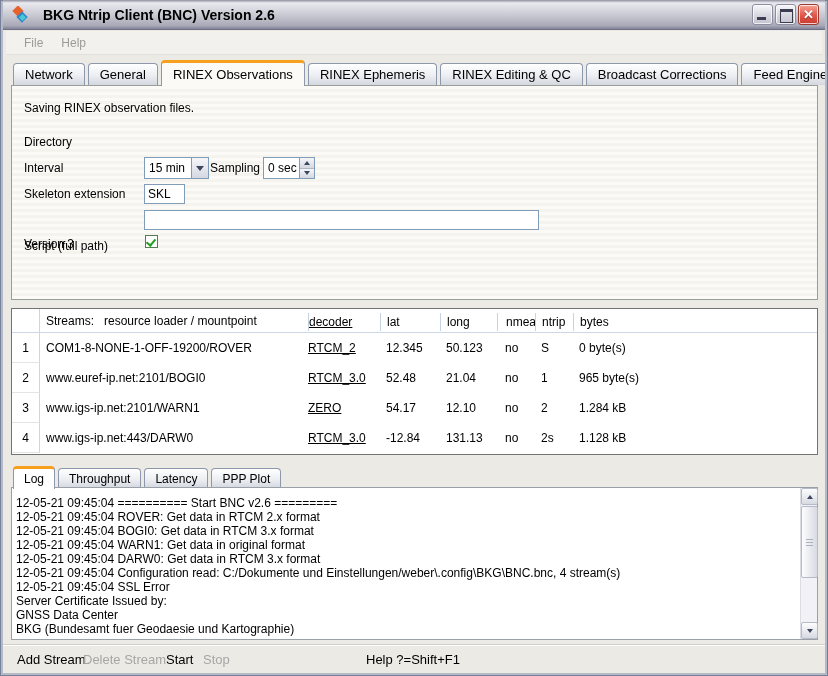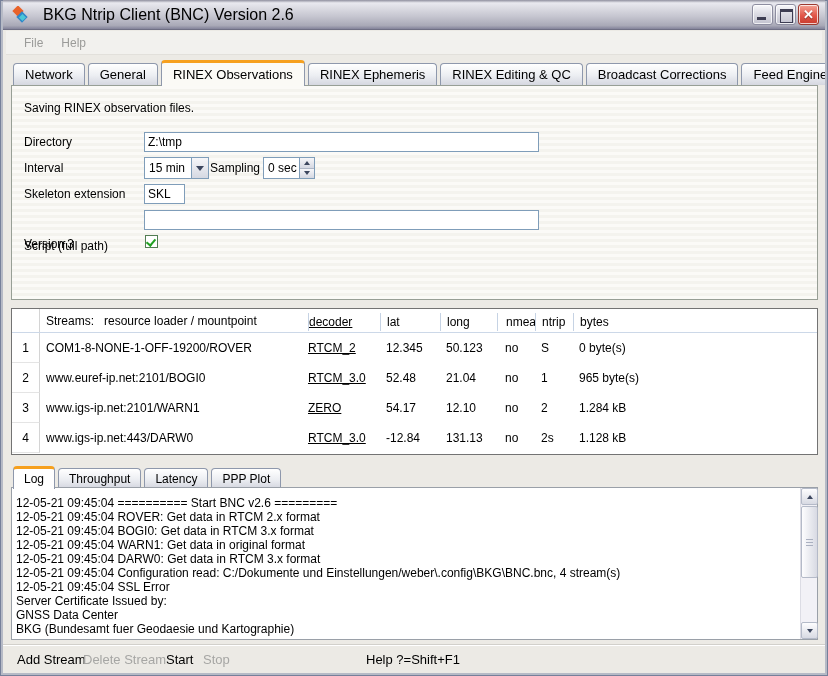--- a/index.html
+++ b/index.html
@@ -13,21 +13,21 @@
     overflow:hidden;
   }
   
   .titlebar{
     position:absolute;left:0;top:0;width:100%;height:30px;
     background:linear-gradient(180deg,#8f8f9e 0%,#e9e9ef 10%,#d6d6de 35%,#c7c7d1 55%,#a9a9b7 88%,#83839a 100%);
     border-bottom:1px solid #6f6f84;
     display:flex;align-items:center;padding:0 6px 0 8px;
   }
   .app-icon{width:18px;height:18px;margin-right:6px;flex:0 0 auto;}
-  .title-text{font-size:16px;font-weight:normal;color:#000;flex:1 1 auto;white-space:nowrap;padding-left:8px;}
+  .title-text{font-size:14px;font-weight:bold;color:#000;flex:1 1 auto;white-space:nowrap;padding-left:8px;}
   .winbtn{width:21px;height:21px;border-radius:3px;margin-left:2px;position:relative;
     border:1px solid #8d8da0;box-shadow:inset 0 0 0 1px rgba(255,255,255,.75);
     background:linear-gradient(180deg,#f8f8fb 0%,#dcdce4 45%,#c3c3cf 100%);}
   .winbtn.close{background:linear-gradient(180deg,#f3a495 0%,#e2574a 55%,#c93b2e 100%);border-color:#9c3a30;}
   .glyph-min::after{content:"";position:absolute;left:4px;bottom:4px;width:9px;height:3px;background:#3d3d52;}
   .glyph-max::after{content:"";position:absolute;left:4px;top:4px;width:11px;height:10px;border:1px solid #3d3d52;border-top-width:3px;background:transparent;}
   .glyph-x::after{content:"✕";position:absolute;left:0;top:0;width:100%;height:100%;color:#fff;font-size:13px;font-weight:bold;line-height:19px;text-align:center;text-shadow:0 1px 1px rgba(0,0,0,.4);}
   
   .menubar{position:absolute;left:3px;top:31px;right:3px;height:24px;background:#f2f1ee;display:flex;align-items:center;padding-left:9px;border-bottom:1px solid #e2e0db;}
   .menu-item{font-size:12px;color:#9b9b99;padding:3px 9px;}
@@ -139,21 +139,20 @@
     <div class="tab">
         <span>Feed Engine</span>
       </div>
 
   </div>
 
   <div class="tabpage">
     <div class="desc">Saving RINEX observation files.</div>
 
     <div class="flabel" style="left:12px;top:49px;">Directory</div>
-    <input class="xp-input" style="left: 132px; top: 46px; width: 395px;" value="Z:\tmp">
 
     <div class="flabel" style="left:12px;top:75px;">Interval</div>
     <div class="combo" style="left:132px;top:71px;width:65px;">
       <span class="combo-text">15 min</span>
       <span class="combo-btn">
           <span class="chev-down"></span>
         </span>
     </div>
     <div class="flabel" style="left:198px;top:75px;">Sampling</div>
     <div class="spin" style="left:251px;top:71px;width:52px;">

